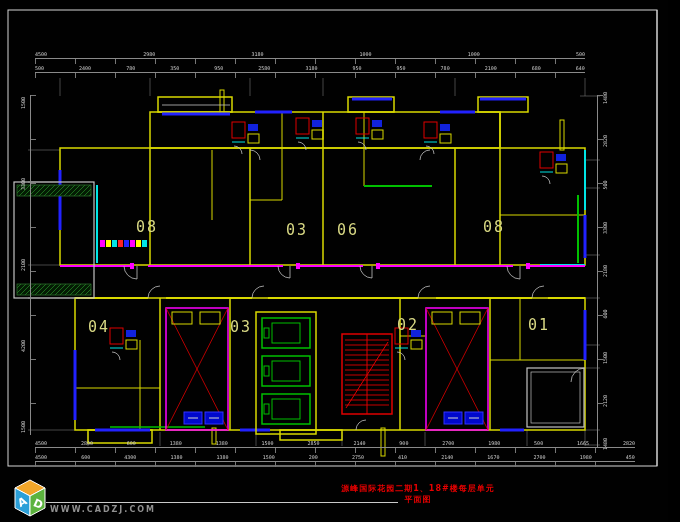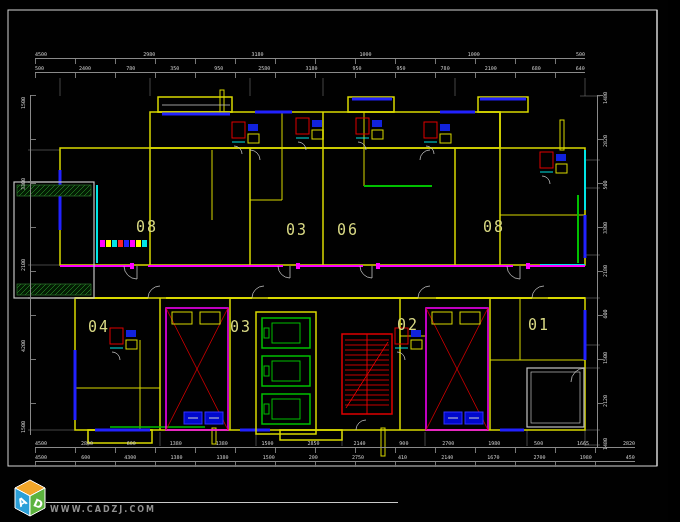--- a/index.html
+++ b/index.html
@@ -295,20 +295,21 @@
 
   <div class="room-label" style="left:136px;top:218px;">08</div>
   <div class="room-label" style="left:286px;top:221px;">03</div>
   <div class="room-label" style="left:337px;top:221px;">06</div>
   <div class="room-label" style="left:483px;top:218px;">08</div>
   <div class="room-label" style="left:88px;top:318px;">04</div>
   <div class="room-label" style="left:222px;top:318px;margin-left:8px;">03</div>
   <div class="room-label" style="left:397px;top:316px;">02</div>
   <div class="room-label" style="left:528px;top:316px;">01</div>
 
+  <div class="drawing-title">源峰国际花园二期1、18#楼每层单元平面图</div>
 
   <div class="logo">
     <svg class="logo-cube" width="36" height="40" viewBox="0 0 36 40">
       <polygon points="18,1 33,9 18,17 3,9" fill="#f2a62a" stroke="#fff" stroke-width="1"></polygon>
       <polygon points="3,9 18,17 18,37 3,29" fill="#2b9fd8" stroke="#fff" stroke-width="1"></polygon>
       <polygon points="18,17 33,9 33,29 18,37" fill="#5cb33e" stroke="#fff" stroke-width="1"></polygon>
       <text x="7" y="27" fill="#fff" font-size="11" font-weight="bold" transform="rotate(-28 10 25)" font-family="DejaVu Sans, sans-serif">A</text>
       <text x="21" y="28" fill="#fff" font-size="11" font-weight="bold" transform="rotate(24 24 26)" font-family="DejaVu Sans, sans-serif">D</text>
     </svg>
     <div class="logo-underline"></div>

